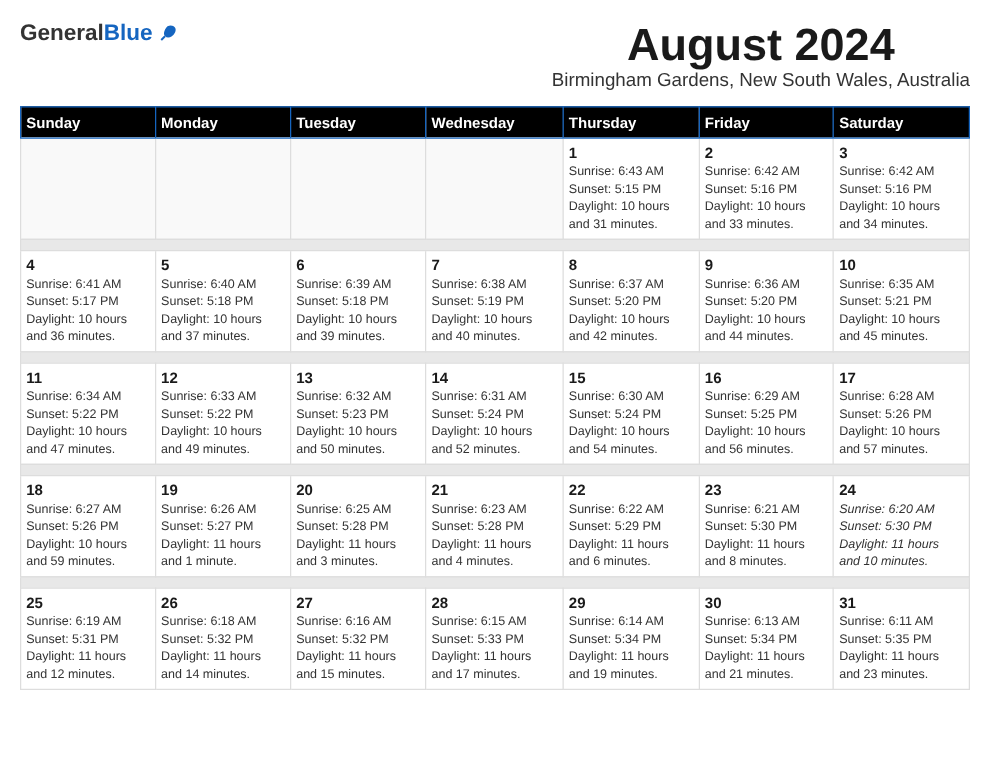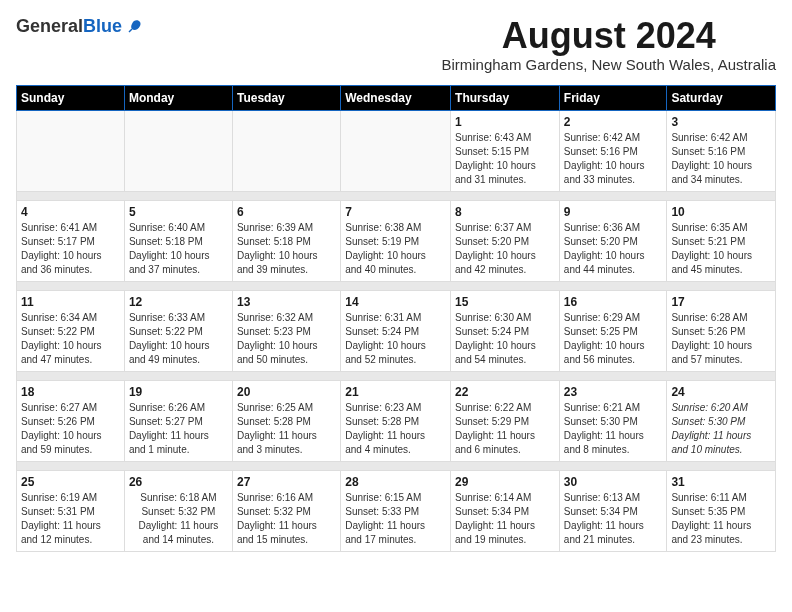--- a/index.html
+++ b/index.html
@@ -315,21 +315,21 @@
       <tr>
         <td>
           <span class="day-number">25</span>
           <div class="day-info" style="white-space: pre-line;">Sunrise: 6:19 AM
 Sunset: 5:31 PM
 Daylight: 11 hours
 and 12 minutes.</div>
         </td>
         <td>
           <span class="day-number">26</span>
-          <div class="day-info" style="white-space: pre-line; text-align: center;">Sunrise: 6:18 AM
+          <div class="day-info" style="white-space: pre-line;">Sunrise: 6:18 AM
 Sunset: 5:32 PM
 Daylight: 11 hours
 and 14 minutes.</div>
         </td>
         <td>
           <span class="day-number">27</span>
           <div class="day-info" style="white-space: pre-line;">Sunrise: 6:16 AM
 Sunset: 5:32 PM
 Daylight: 11 hours
 and 15 minutes.</div>

